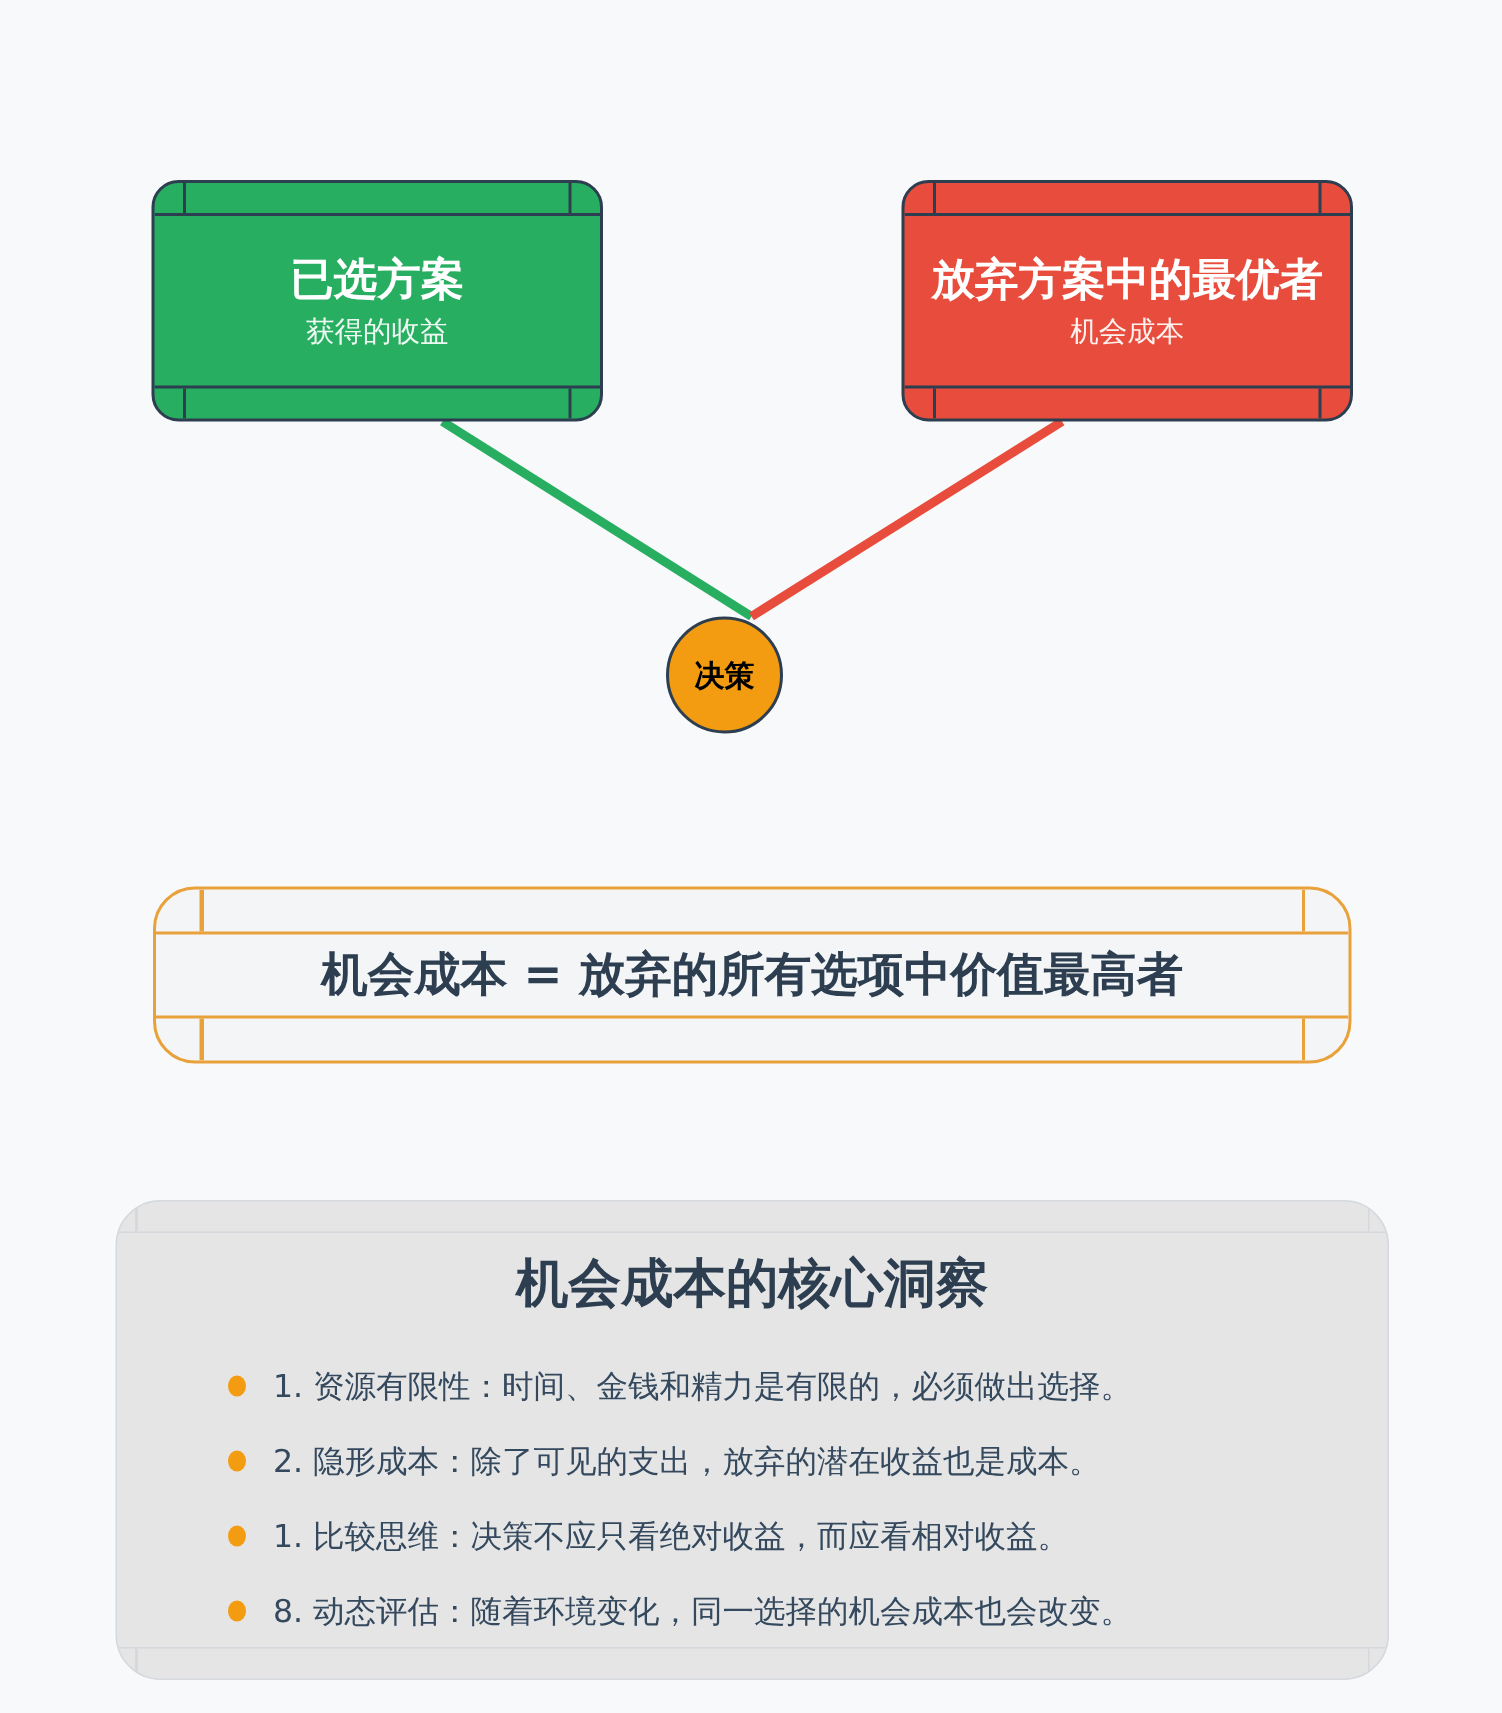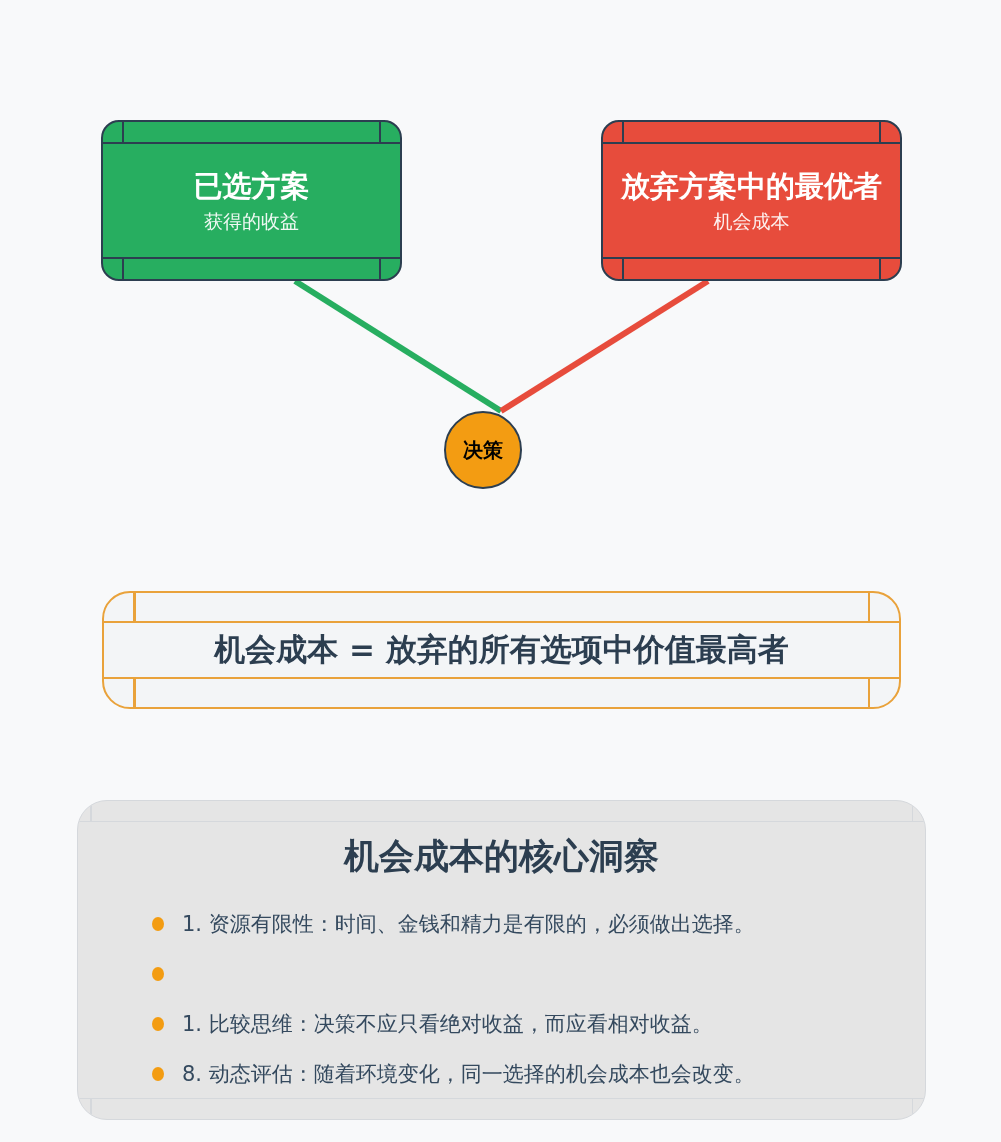--- a/index.html
+++ b/index.html
@@ -143,20 +143,21 @@
         <span class="tr"></span>
       </div>
     <div class="ititle">机会成本的核心洞察</div>
     <ul>
       <li>
           <span class="dot"></span>
           <span>1. 资源有限性：时间、金钱和精力是有限的，必须做出选择。</span>
         </li>
       <li>
           <span class="dot"></span>
+          <span>2. 隐形成本：除了可见的支出，放弃的潜在收益也是成本。</span>
         </li>
       <li>
           <span class="dot"></span>
           <span>1. 比较思维：决策不应只看绝对收益，而应看相对收益。</span>
         </li>
       <li>
           <span class="dot"></span>
           <span>8. 动态评估：随着环境变化，同一选择的机会成本也会改变。</span>
         </li>
     </ul>

